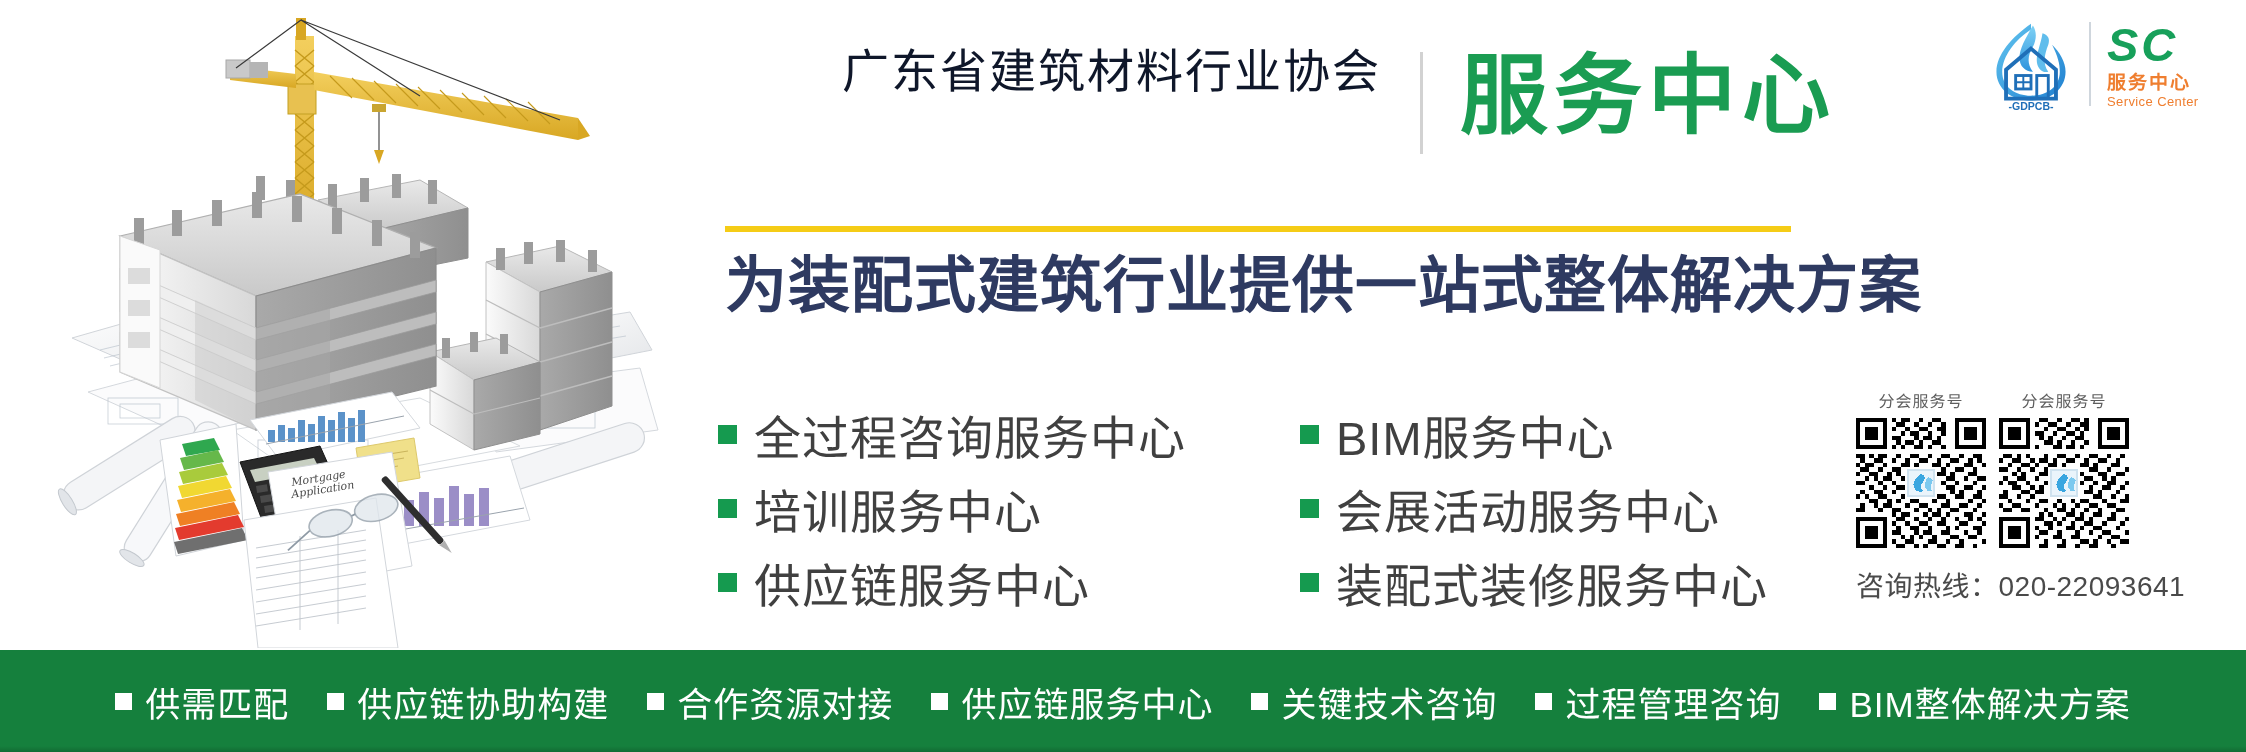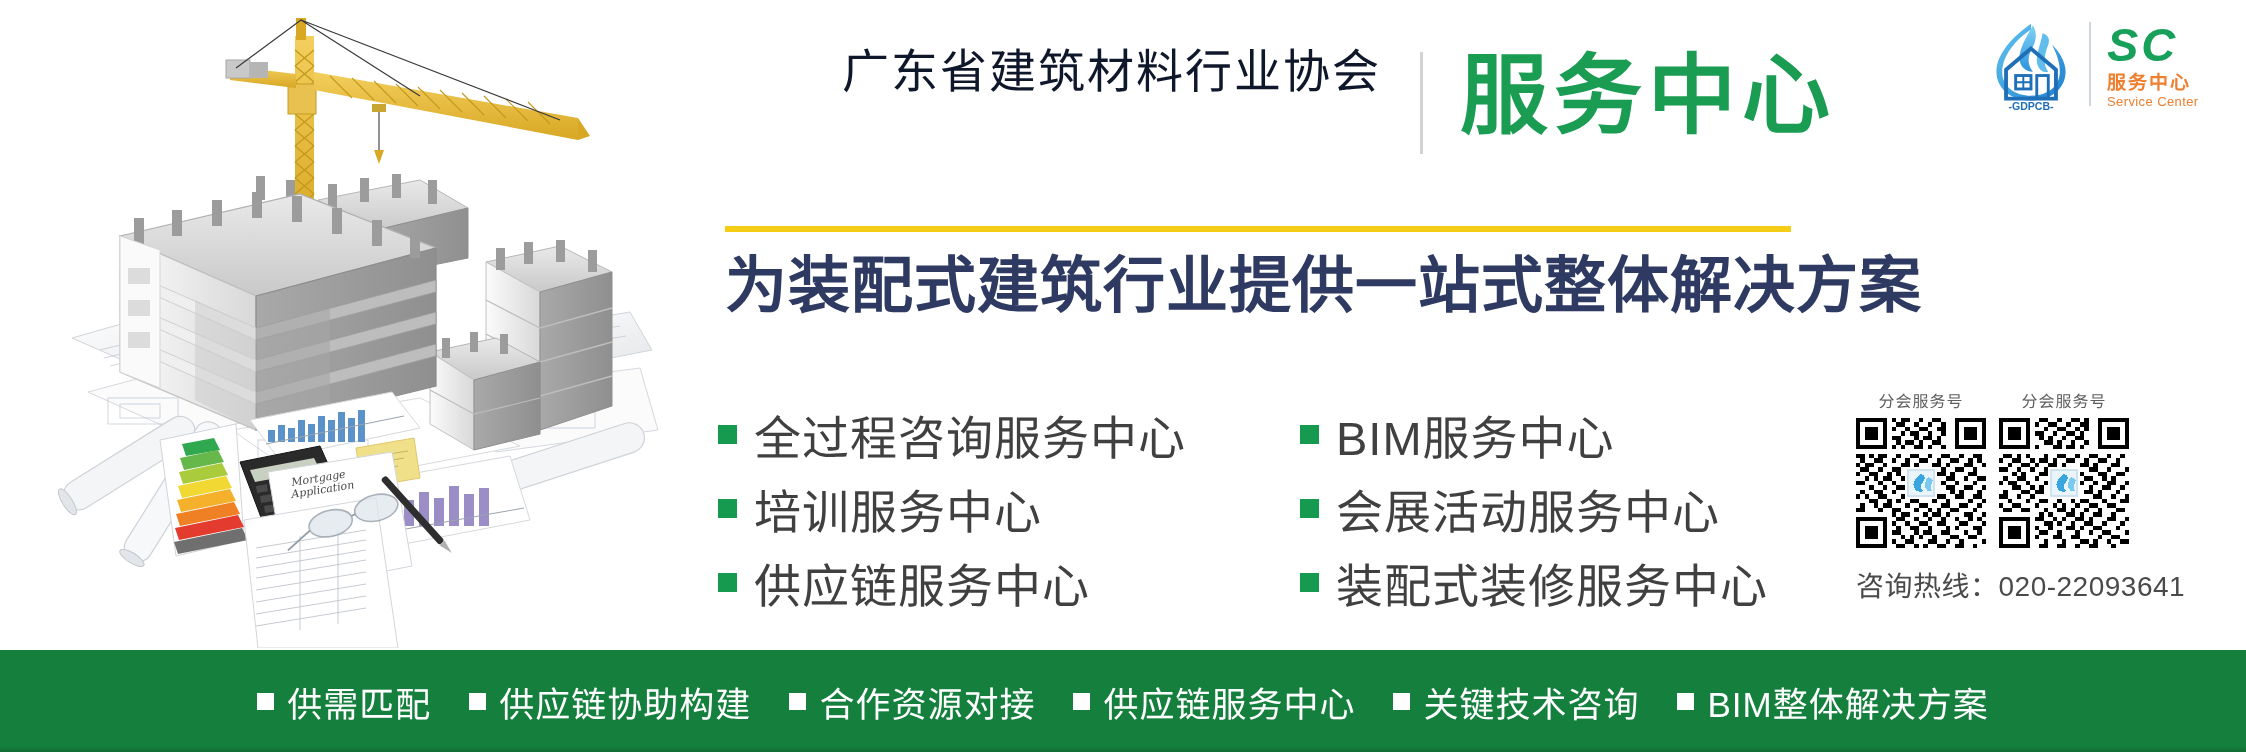--- a/index.html
+++ b/index.html
@@ -1011,18 +1011,22 @@
     <div class="bb-item">
       <span class="bb-bullet"></span>
       <span class="bb-label">供应链服务中心</span>
     </div>
     <div class="bb-item">
       <span class="bb-bullet"></span>
       <span class="bb-label">关键技术咨询</span>
     </div>
     <div class="bb-item">
       <span class="bb-bullet"></span>
+      <span class="bb-label">过程管理咨询</span>
+    </div>
+    <div class="bb-item">
+      <span class="bb-bullet"></span>
       <span class="bb-label">BIM整体解决方案</span>
     </div>
   </div>
 
   <div class="bar-shadow"></div>
 </div>
 
 </body></html>

